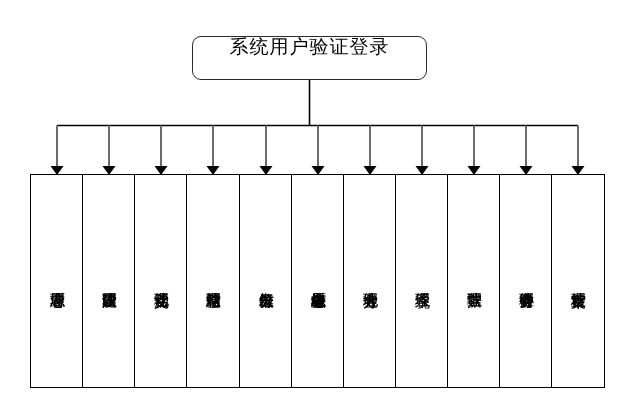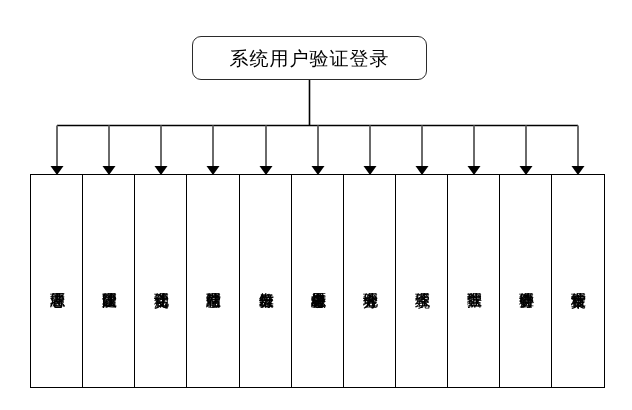--- a/index.html
+++ b/index.html
@@ -31,21 +31,20 @@
     position: absolute;
     left: 192px;
     top: 36px;
     width: 235px;
     height: 44px;
     box-sizing: border-box;
     border: 1.6px solid #2b2b2b;
     border-radius: 9px;
     background: #ffffff;
     display: flex;
-    align-items: center;
     justify-content: center;
   }
   .root-label {
     font-size: 19px;
     line-height: 1;
     color: #000000;
     letter-spacing: 1px;
     white-space: nowrap;
   }
   .leaf-box {

